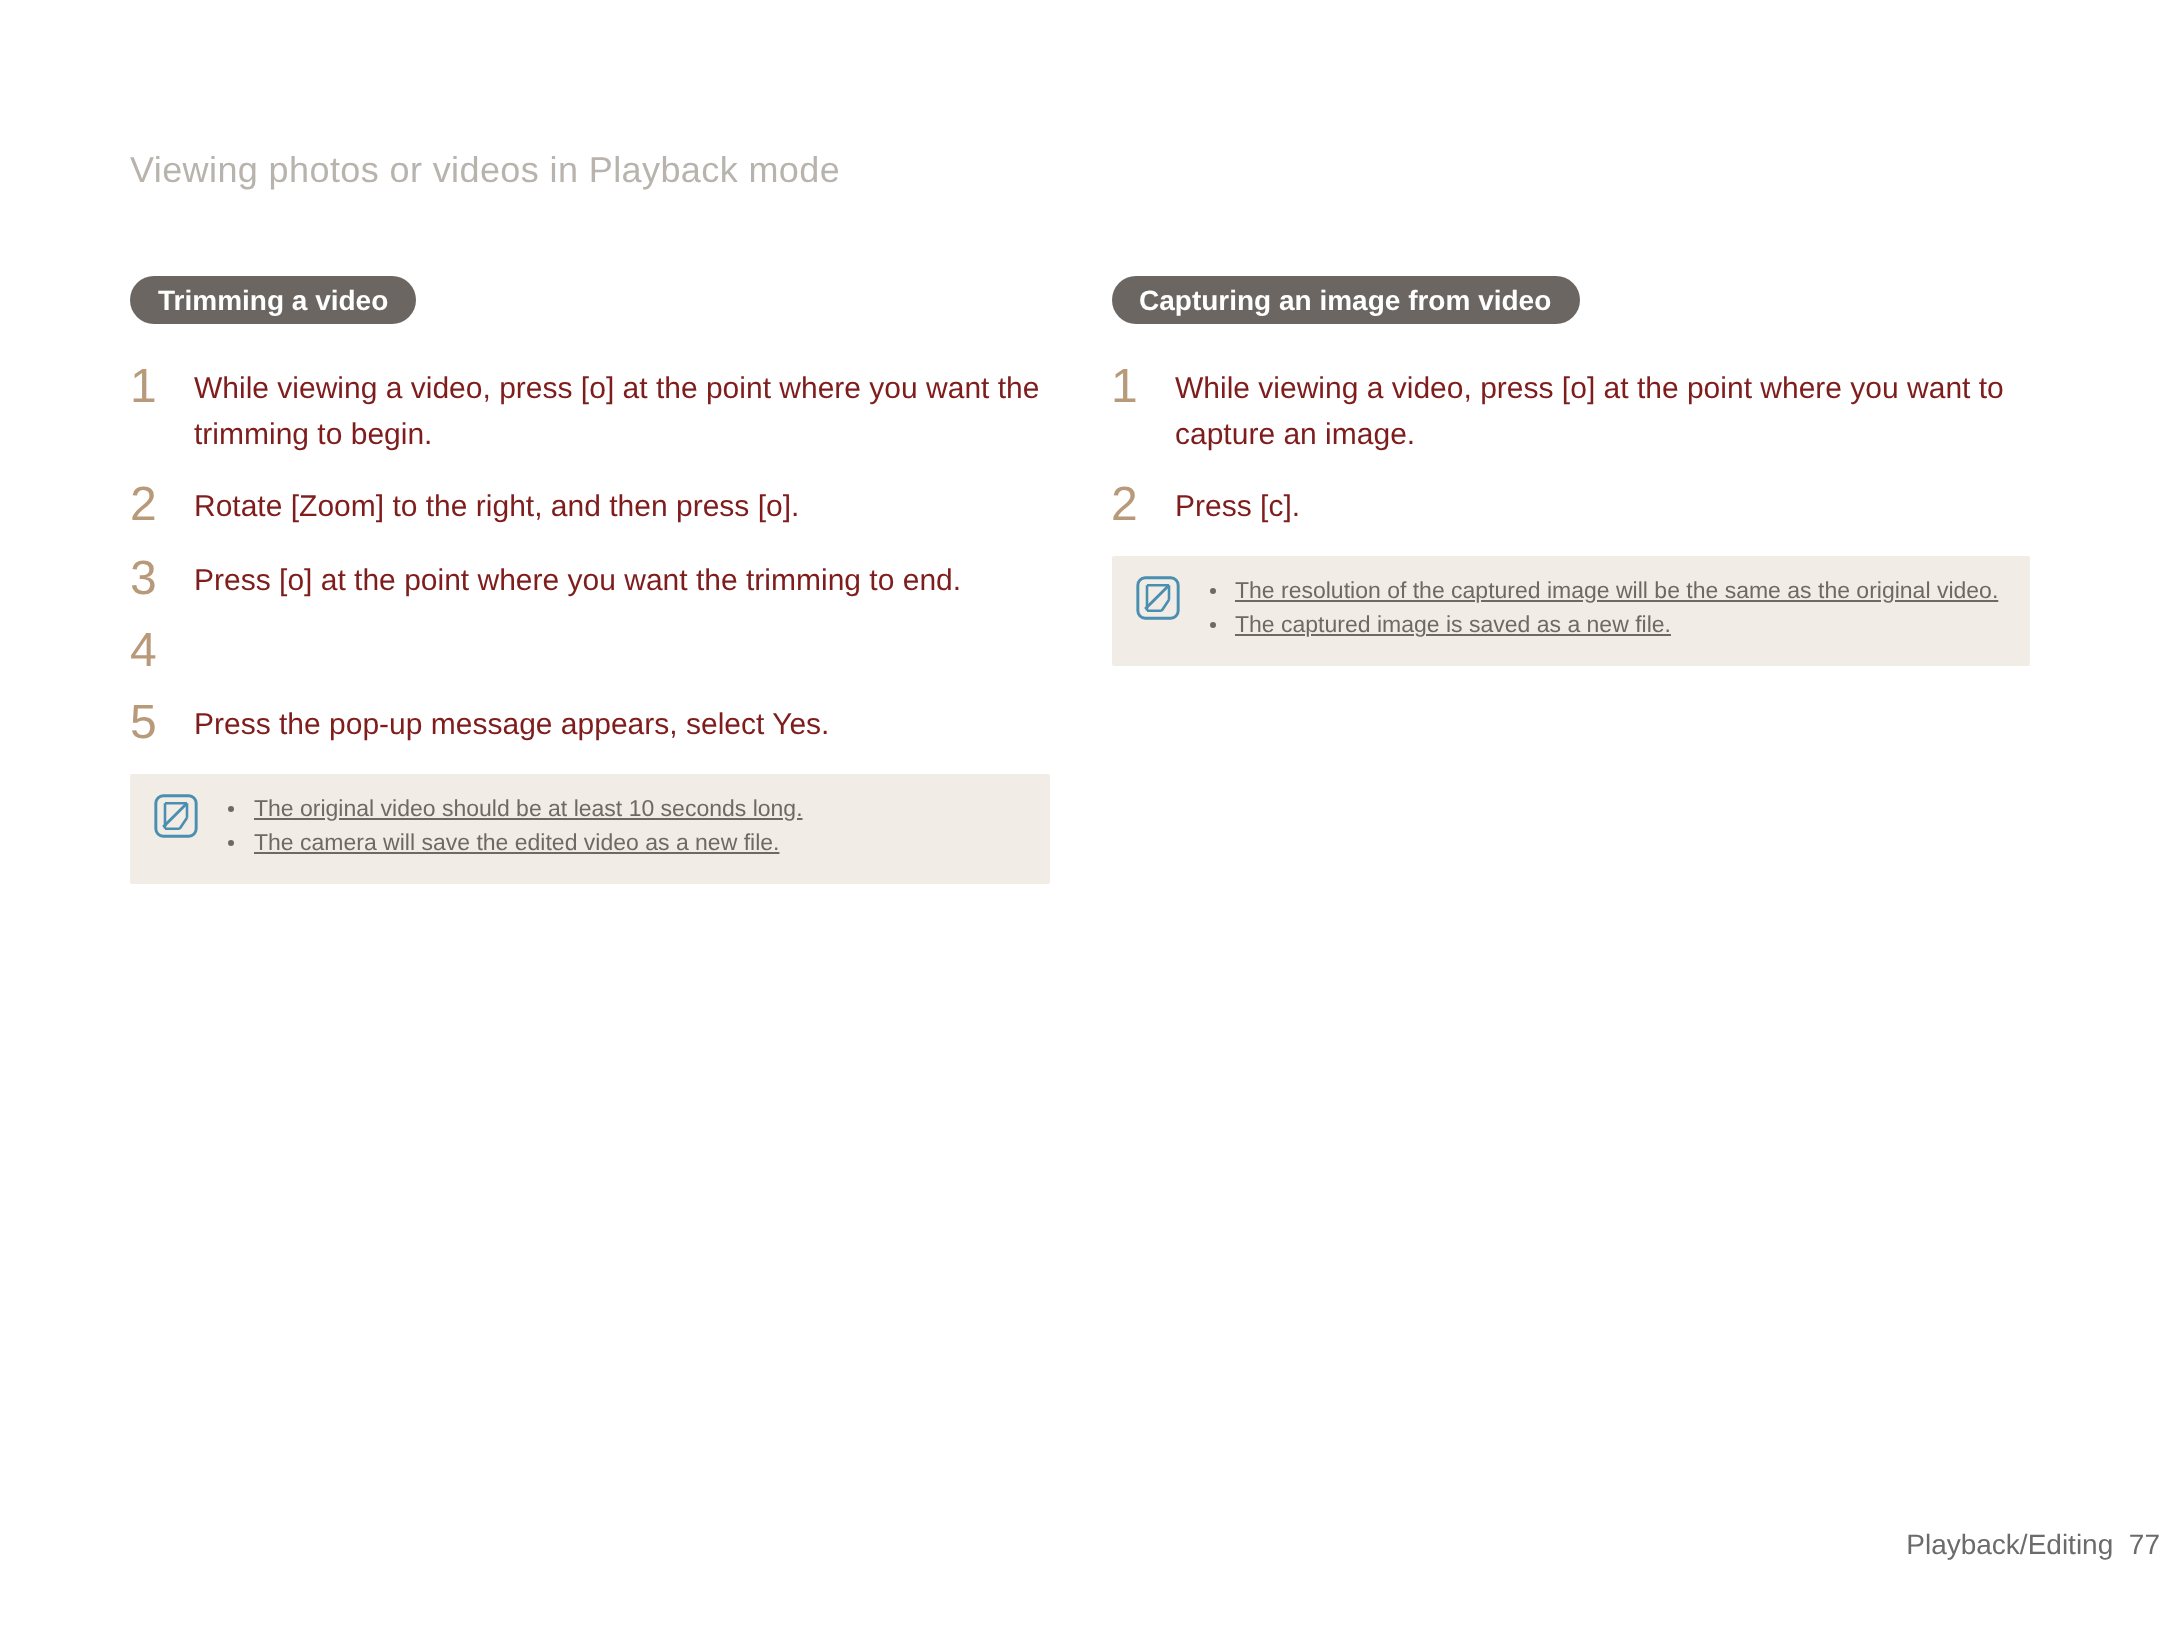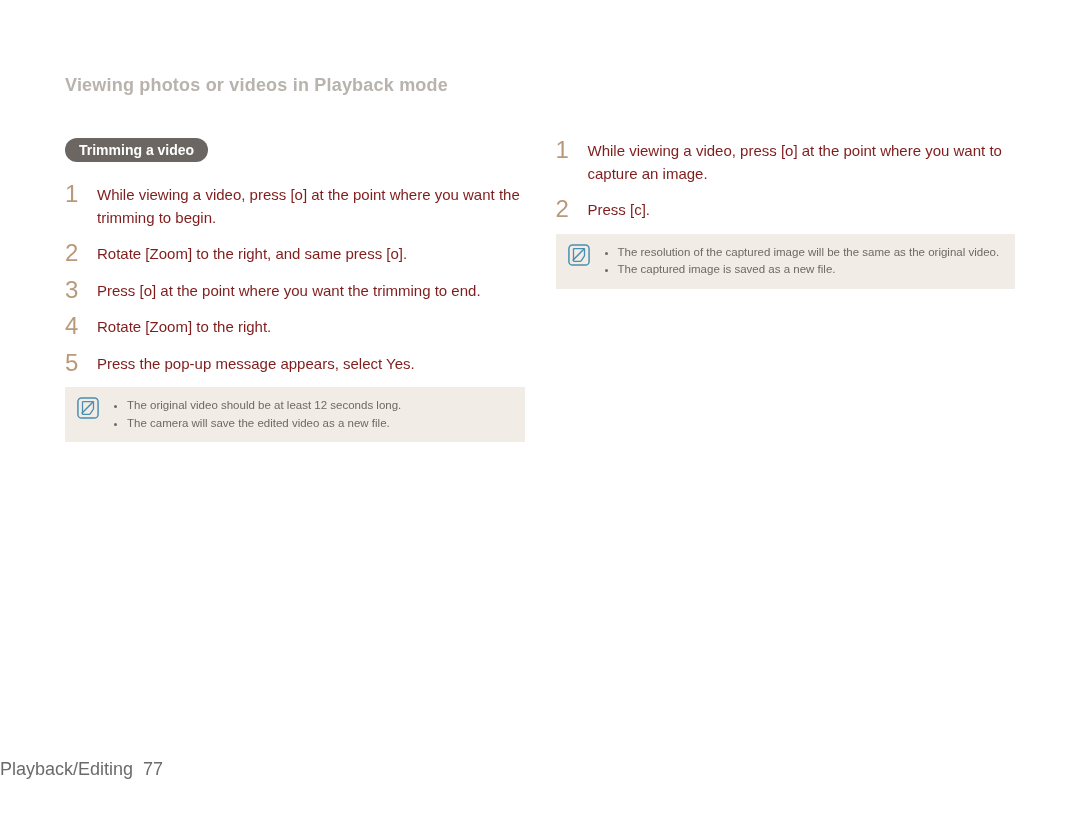--- a/index.html
+++ b/index.html
@@ -10,21 +10,21 @@
       color: #4a4a4a;
       background: #fff;
       position: relative;
     }
     .page {
       padding: 75px 65px 0 65px;
     }
     .breadcrumb {
       font-size: 18px;
       color: #b8b3ac;
-      font-weight: 700;
+      font-weight: 400;
       letter-spacing: 0.2px;
       margin-bottom: 42px;
     }
     .columns {
       display: flex;
       gap: 31px;
     }
     .col {
       flex: 1;
       min-width: 0;
@@ -81,28 +81,28 @@
       flex-shrink: 0;
       margin-top: 0;
     }
     .note-list {
       list-style: disc;
       padding-left: 14px;
       font-size: 11.5px;
       line-height: 1.45;
       color: #6d6a66;
     }
-    .note-list li { margin-bottom: 1px; }
+    .note-list li { margin-bottom: 1px; text-decoration: underline; }
     .footer {
       position: absolute;
       bottom: 35px;
       left: 0;
       width: 100%;
-      text-align: left;
-      font-size: 18px;
+      text-align: right;
+      font-size: 14px;
       color: #6b6b6b;
     }
     .footer .pagenum {
       color: #6b6b6b;
     }
   </style>
 </head>
 <body>
 
 <div class="page">
@@ -117,59 +117,57 @@
       <ol class="steps">
         <li class="step">
           <span class="step-num">1</span>
           <span class="step-text">
             <span>While viewing a video, press [</span><span class="key">o</span><span>] at the point where you want the trimming to begin.</span>
           </span>
         </li>
         <li class="step">
           <span class="step-num">2</span>
           <span class="step-text">
-            <span>Rotate [</span><span class="bold">Zoom</span><span>] to the right, and same press [</span><span class="key">o</span><span>].</span>
+            <span>Rotate [</span><span class="bold">Zoom</span><span>] to the right, and then press [</span><span class="key">o</span><span>].</span>
           </span>
         </li>
         <li class="step">
           <span class="step-num">3</span>
           <span class="step-text">
             <span>Press [</span><span class="key">o</span><span>] at the point where you want the trimming to end.</span>
           </span>
         </li>
         <li class="step">
           <span class="step-num">4</span>
-          <span class="step-text">
-            <span>Rotate [</span><span class="bold">Zoom</span><span>] to the right.</span>
-          </span>
         </li>
         <li class="step">
           <span class="step-num">5</span>
           <span class="step-text">
             <span>Press the pop-up message appears, select </span><span class="bold">Yes</span><span>.</span>
           </span>
         </li>
       </ol>
 
       <div class="note-box">
         <span class="note-icon">
           <svg viewBox="0 0 24 24" width="22" height="22">
             <rect x="1" y="1" width="22" height="22" rx="4" fill="none" stroke="#4a8fb0" stroke-width="1.6"></rect>
             <path d="M6 5 L18 5 M6 5 L6 19 M6 19 L14 19 M18 5 L18 13 M14 19 L18 13" fill="none" stroke="#4a8fb0" stroke-width="1.4"></path>
             <path d="M5 18 L18 5" stroke="#4a8fb0" stroke-width="1.6" fill="none"></path>
           </svg>
         </span>
         <ul class="note-list">
-          <li>The original video should be at least 12 seconds long.</li>
+          <li>The original video should be at least 10 seconds long.</li>
           <li>The camera will save the edited video as a new file.</li>
         </ul>
       </div>
     </div>
 
     <div class="col">
+      <div class="pill">Capturing an image from video</div>
 
       <ol class="steps">
         <li class="step">
           <span class="step-num">1</span>
           <span class="step-text">
             <span>While viewing a video, press [</span><span class="key">o</span><span>] at the point where you want to capture an image.</span>
           </span>
         </li>
         <li class="step">
           <span class="step-num">2</span>

